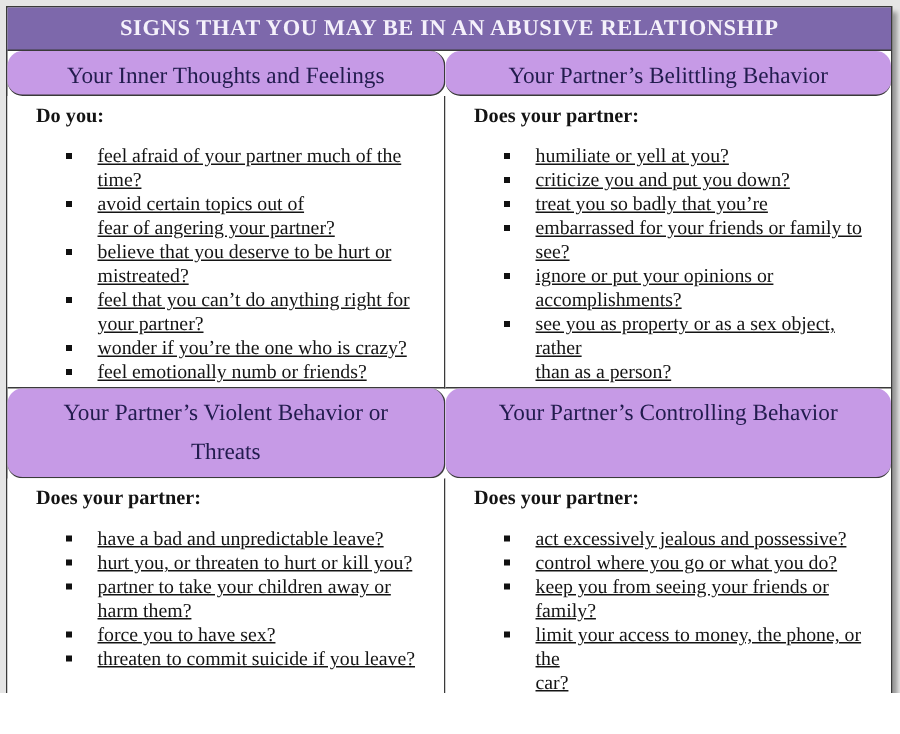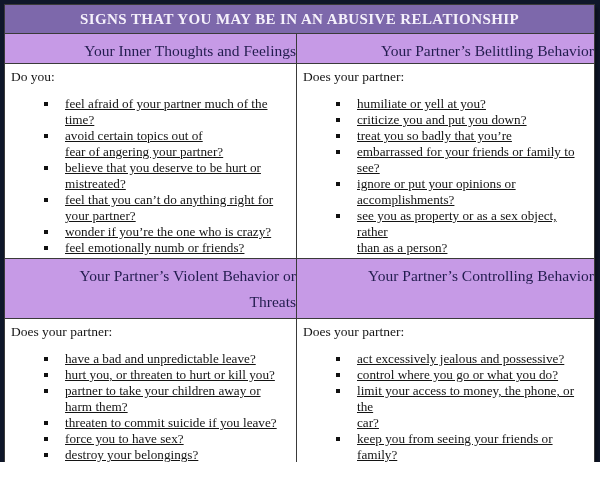--- a/index.html
+++ b/index.html
@@ -4,21 +4,21 @@
 <style>
   html, body {
     margin: 0;
     padding: 0;
     background: #ffffff;
     font-family: "Liberation Serif", "DejaVu Serif", serif;
   }
   .sheet {
     width: 600px;
     height: 462px;
-    background: #0f172a;
+    background: #e5e5e5;
     box-sizing: border-box;
     padding: 4px 5px 8px 4px;
     overflow: hidden;
   }
   .table {
     width: 591px;
     box-sizing: border-box;
     border: 1px solid var(--border, #3a3a3a);
     box-shadow: 3px 4px 3px rgba(0,0,0,0.35);
     background: #ffffff;
@@ -40,38 +40,40 @@
     display: grid;
     grid-template-columns: 292px 1fr;
     grid-template-rows: 30px 195px 60px 161px;
   }
   .c-left { border-right: 1px solid var(--border, #3a3a3a); }
   .rb { border-bottom: 1px solid var(--border, #3a3a3a); }
   .hdr {
     background: var(--header_bg, #c69ae6);
     color: var(--header_text, #221c4e);
     font-size: 15.5px;
-    text-align: right;
+    text-align: center;
     padding-top: 4px;
     line-height: 26px;
     white-space: pre-line;
     box-sizing: border-box;
     overflow: hidden;
+    border-radius: 10px;
   }
   .cell {
     background: #ffffff;
     color: var(--body_text, #141414);
     box-sizing: border-box;
     padding: 4px 6px 2px 6px;
     overflow: hidden;
   }
   .lead {
-    font-weight: normal;
+    font-weight: bold;
     font-size: 13.5px;
     line-height: 17px;
+    margin-left: 13px;
   }
   ul.bullets {
     list-style: none;
     margin: 11px 0 0 0;
     padding: 0 0 0 31px;
   }
   ul.bullets li {
     position: relative;
     font-size: 13.2px;
     line-height: 16px;
@@ -136,32 +138,31 @@
 Threats</div>
       <div class="hdr rb">Your Partner’s Controlling Behavior</div>
 
       <div class="cell c-left">
         <div class="lead">Does your partner:</div>
         <ul class="bullets">
             <li>have a bad and unpredictable leave?</li>
             <li>hurt you, or threaten to hurt or kill you?</li>
             <li>partner to take your children away or
 harm them?</li>
+            <li>force you to have sex?</li>
             <li>threaten to commit suicide if you leave?</li>
-            <li>force you to have sex?</li>
-            <li>destroy your belongings?</li>
           </ul>
       </div>
       <div class="cell">
         <div class="lead">Does your partner:</div>
         <ul class="bullets">
             <li>act excessively jealous and possessive?</li>
             <li>control where you go or what you do?</li>
+            <li>keep you from seeing your friends or family?</li>
             <li>limit your access to money, the phone, or the
 car?</li>
-            <li>keep you from seeing your friends or family?</li>
             <li>constantly check up on you?</li>
           </ul>
       </div>
 
     </div>
   </div>
 </div>
 
 </body></html>

